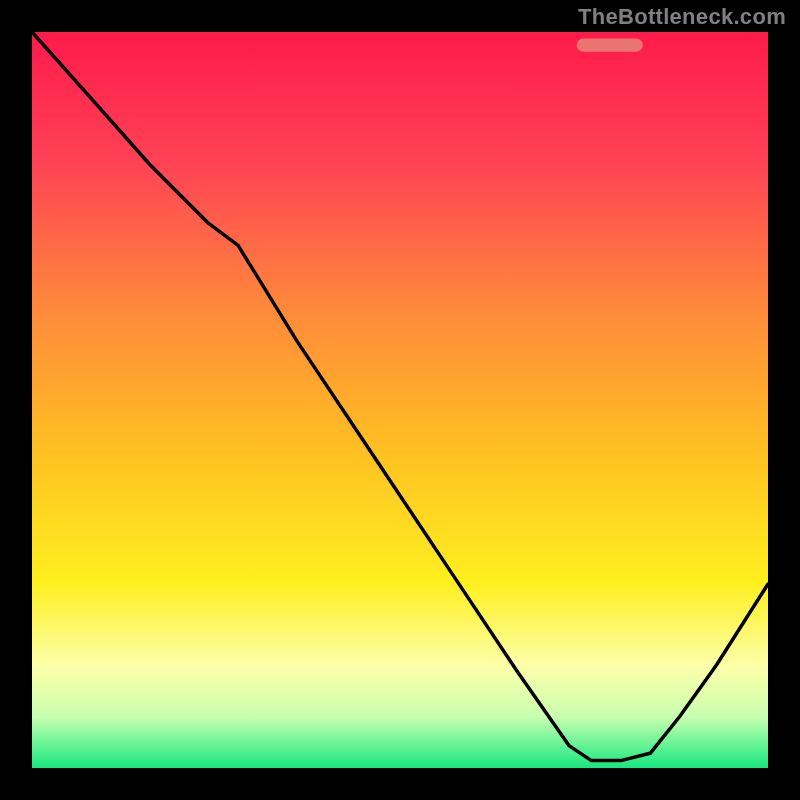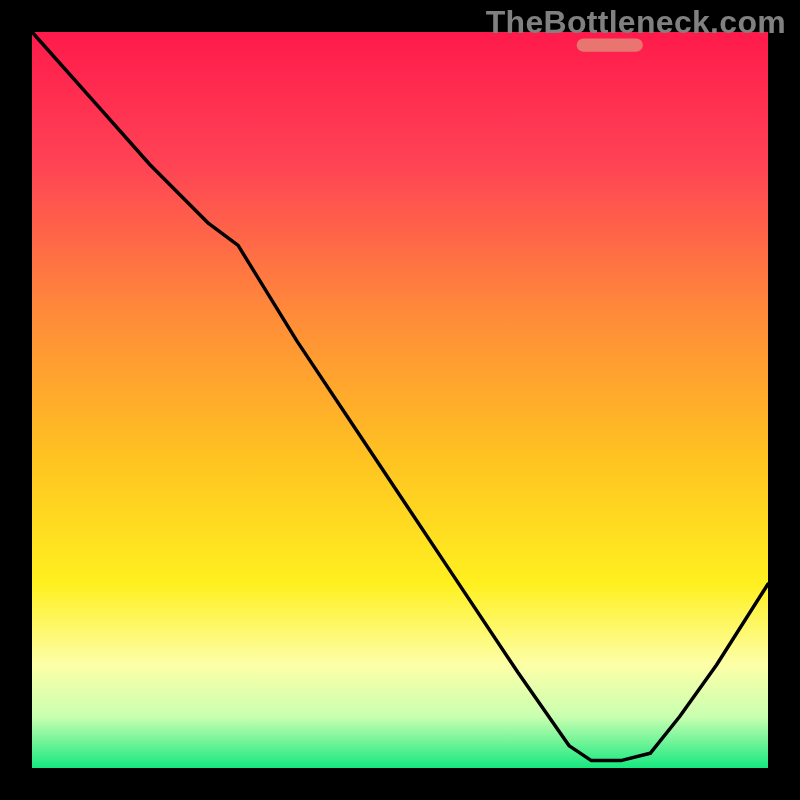--- a/index.html
+++ b/index.html
@@ -15,21 +15,21 @@
     position: relative;
     width: 800px;
     height: 800px;
     background: #000;
   }
   .watermark {
     position: absolute;
     top: 4px;
     right: 14px;
     color: #808080;
-    font-size: 32px;
+    font-size: 22px;
     font-weight: 600;
     letter-spacing: 0.3px;
     z-index: 5;
   }
   svg.plot {
     position: absolute;
     top: 0;
     left: 0;
   }
 </style>

